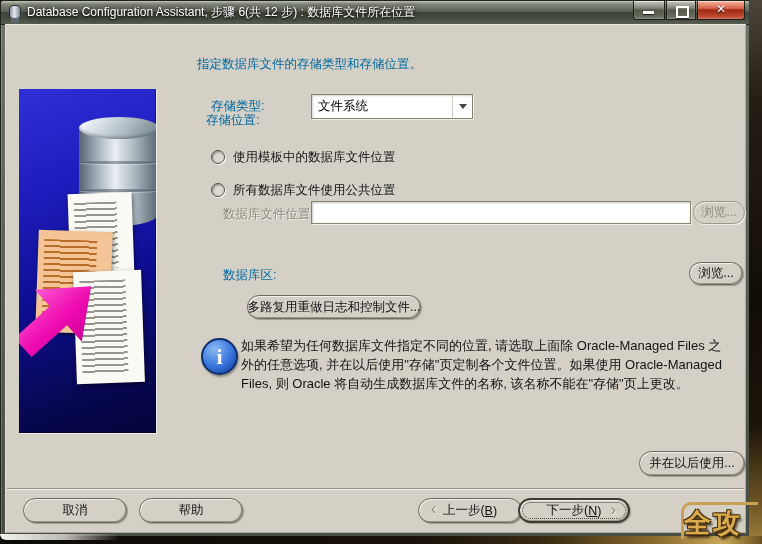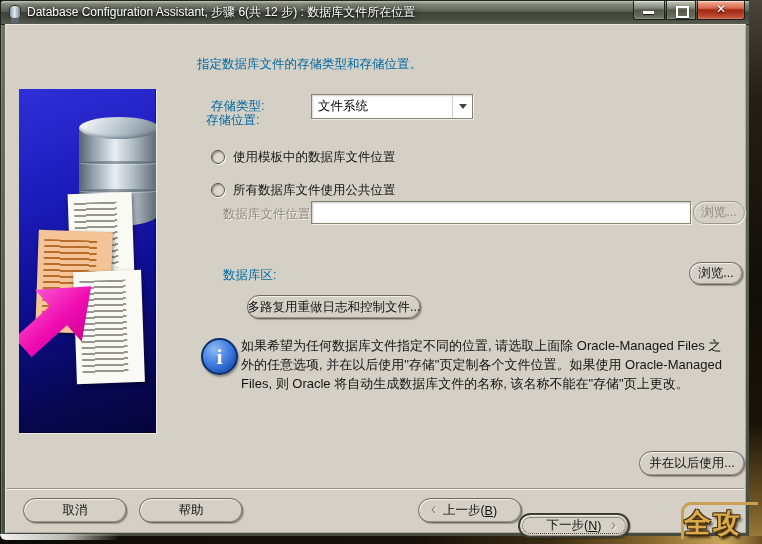--- a/index.html
+++ b/index.html
@@ -226,21 +226,21 @@
     </div>
     <div class="obtn" style="left:18px;top:474px;width:104px;height:25px;">
       <span>取消</span>
     </div>
     <div class="obtn" style="left:413px;top:474px;width:104px;height:25px;">
       <span class="chev l">‹</span>
       <span>上一步(</span>
         <span class="u">B</span>
         <span>)</span>
     </div>
-    <div class="obtn default" style="left:513px;top:474px;width:112px;height:25px;margin-top:15px;">
+    <div class="obtn default" style="left:513px;top:474px;width:112px;height:25px;">
       <span>下一步(</span>
         <span class="u">N</span>
         <span>)</span>
       <span class="chev r">›</span>
     </div>
 
   </div>
 </div>
 
 <div class="frame-right"></div>

